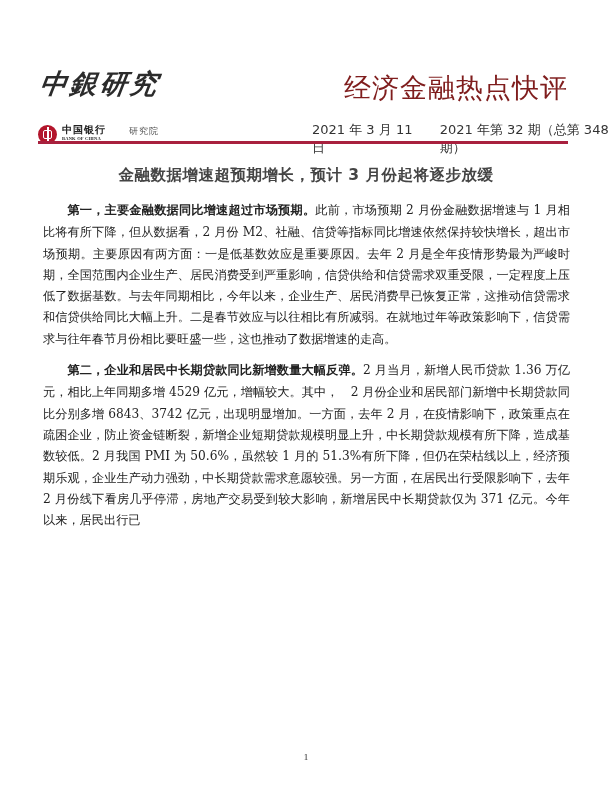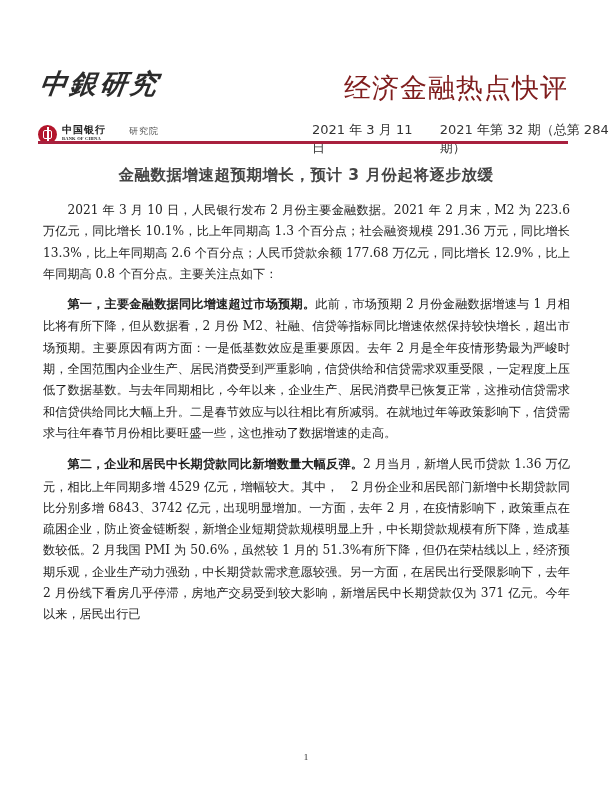--- a/index.html
+++ b/index.html
@@ -169,26 +169,25 @@
     <span class="boc-cn">中国银行</span>
     <span class="boc-en">BANK OF CHINA</span>
   </div>
   <span class="institute">研究院</span>
 </div>
 
 <div class="report-title">经济金融热点快评</div>
 
 <div class="meta-row">
   <span>2021 年 3 月 11 日</span>
-  <span>2021 年第 32 期（总第 284 期）</span>
+  <span>2021 年第 32 期（总第 348 期）</span>
 </div>
 
 <div class="header-rule"></div>
 
 <div class="headline">金融数据增速超预期增长，预计 3 月份起将逐步放缓</div>
 
 <div class="body-text">
-  <p class="para intro">2021 年 3 月 10 日，人民银行发布 2 月份主要金融数据。2021 年 2 月末，M2 为 223.6 万亿元，同比增长 10.1%，比上年同期高 1.3 个百分点；社会融资规模 291.36 万元，同比增长 13.3%，比上年同期高 2.6 个百分点；人民币贷款余额 177.68 万亿元，同比增长 12.9%，比上年同期高 0.8 个百分点。主要关注点如下：</p>
   <p class="para"><span class="lead">第一，主要金融数据同比增速超过市场预期。</span><span>此前，市场预期 2 月份金融数据增速与 1 月相比将有所下降，但从数据看，2 月份 M2、社融、信贷等指标同比增速依然保持较快增长，超出市场预期。主要原因有两方面：一是低基数效应是重要原因。去年 2 月是全年疫情形势最为严峻时期，全国范围内企业生产、居民消费受到严重影响，信贷供给和信贷需求双重受限，一定程度上压低了数据基数。与去年同期相比，今年以来，企业生产、居民消费早已恢复正常，这推动信贷需求和信贷供给同比大幅上升。二是春节效应与以往相比有所减弱。在就地过年等政策影响下，信贷需求与往年春节月份相比要旺盛一些，这也推动了数据增速的走高。</span></p>
   <p class="para"><span class="lead">第二，企业和居民中长期贷款同比新增数量大幅反弹。</span><span>2 月当月，新增人民币贷款 1.36 万亿元，相比上年同期多增 4529 亿元，增幅较大。其中，　2 月份企业和居民部门新增中长期贷款同比分别多增 6843、3742 亿元，出现明显增加。一方面，去年 2 月，在疫情影响下，政策重点在疏困企业，防止资金链断裂，新增企业短期贷款规模明显上升，中长期贷款规模有所下降，造成基数较低。2 月我国 PMI 为 50.6%，虽然较 1 月的 51.3%有所下降，但仍在荣枯线以上，经济预期乐观，企业生产动力强劲，中长期贷款需求意愿较强。另一方面，在居民出行受限影响下，去年 2 月份线下看房几乎停滞，房地产交易受到较大影响，新增居民中长期贷款仅为 371 亿元。今年以来，居民出行已</span></p>
 </div>
 
 <div class="page-number">1</div>
 
 </body></html>

